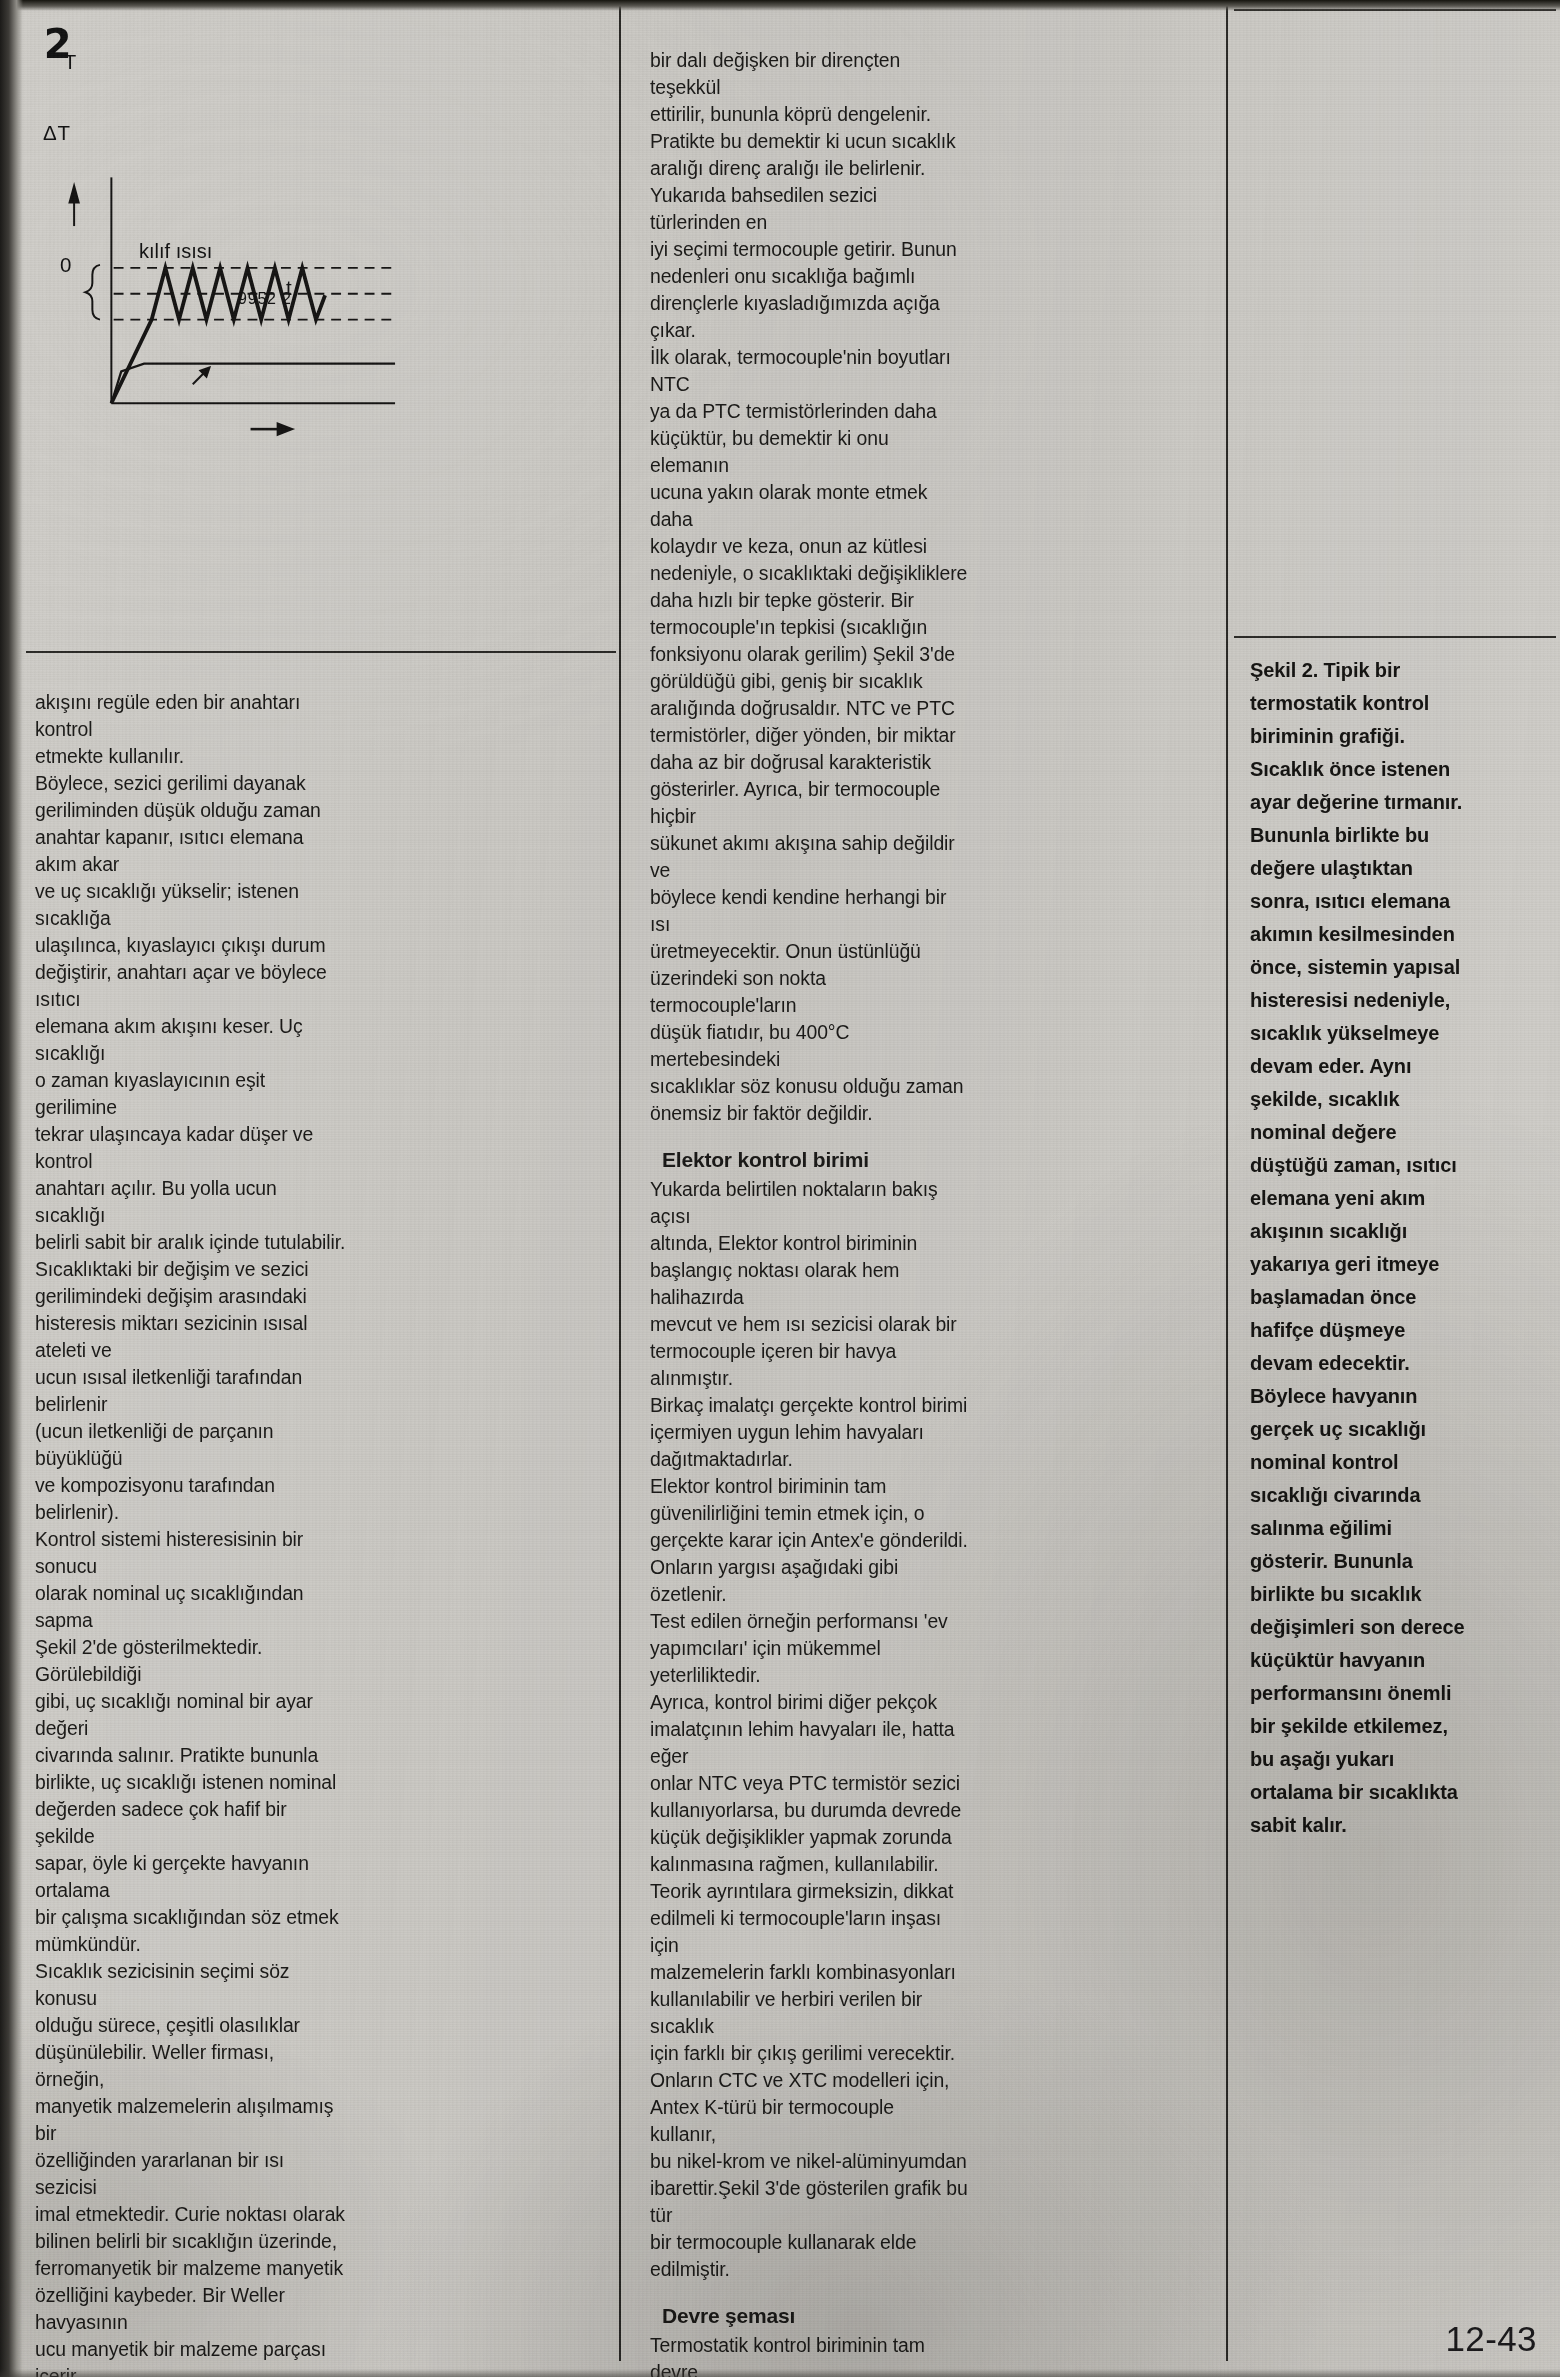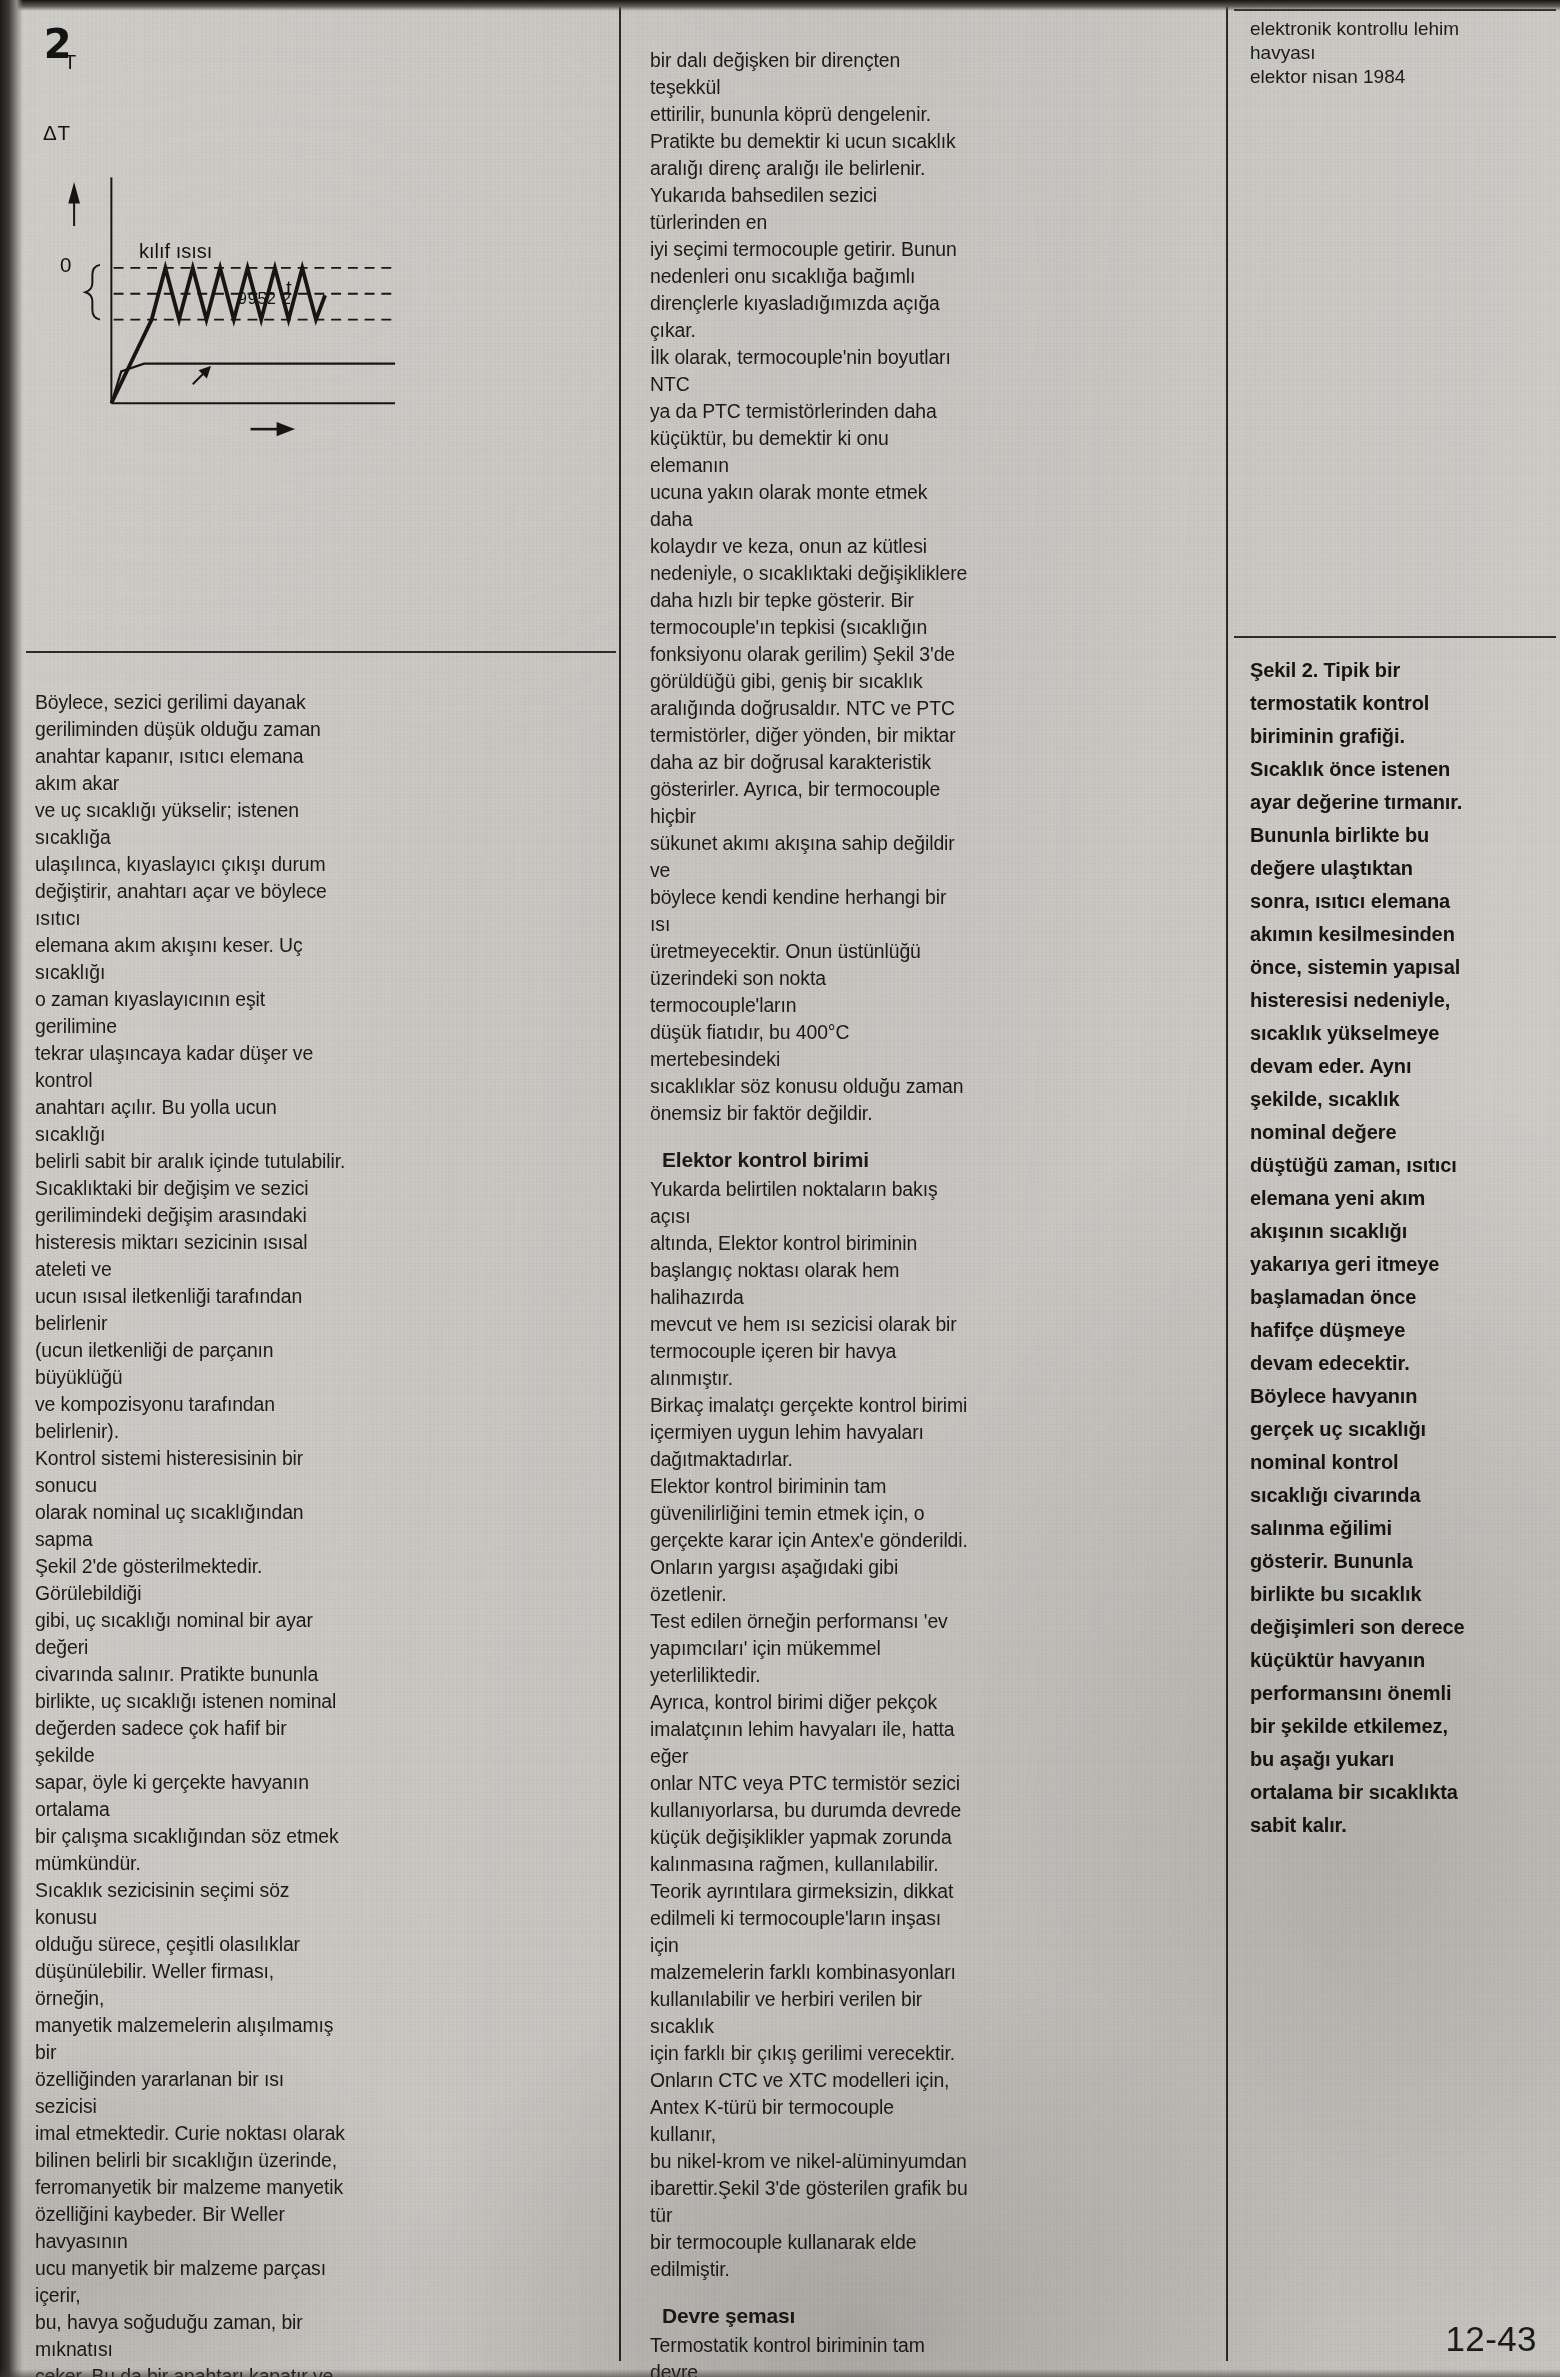--- a/index.html
+++ b/index.html
@@ -162,23 +162,20 @@
 <body>
 
 <div class="page">
 
   <div class="rule-v" style="left:619px; top:6px; height:2355px;"></div>
   <div class="rule-v" style="left:1226px; top:6px; height:2355px;"></div>
   <div class="rule-h" style="left:26px; top:651px; width:590px;"></div>
   <div class="rule-h" style="left:1234px; top:636px; width:322px;"></div>
   <div class="rule-h" style="left:1234px; top:9px; width:322px;"></div>
 
-  <div class="header-note">elektronik kontrollu lehim
-havyası
-elektor nisan 1984</div>
 
   <div class="figure">
     <div class="fig-num">2</div>
 
     <svg width="578" height="608" viewBox="0 0 760 420" style="position:absolute; left:0; top:0;">
 
       <g stroke="#141312" stroke-width="2.6" fill="#141312">
         <line x1="58" y1="97" x2="58" y2="55"></line>
         <polygon points="58,44 52,66 64,66"></polygon>
       </g>
@@ -212,21 +209,22 @@
     </svg>
 
     <div class="fig-label lbl-T">T</div>
     <div class="fig-label lbl-dT">ΔT</div>
     <div class="fig-label lbl-zero">0</div>
     <div class="fig-label lbl-kilif">kılıf ısısı</div>
     <div class="fig-label lbl-t">t</div>
     <div class="fig-label lbl-code">9952  2</div>
   </div>
 
-  <div class="col colA" id="col-left"><p class="para">Böylece, sezici gerilimi dayanak
+  <div class="col colA" id="col-left"><p class="para">akışını regüle eden bir anahtarı kontrol
+etmekte kullanılır.</p><p class="para">Böylece, sezici gerilimi dayanak
 geriliminden düşük olduğu zaman
 anahtar kapanır, ısıtıcı elemana akım akar
 ve uç sıcaklığı yükselir; istenen sıcaklığa
 ulaşılınca, kıyaslayıcı çıkışı durum
 değiştirir, anahtarı açar ve böylece ısıtıcı
 elemana akım akışını keser. Uç sıcaklığı
 o zaman kıyaslayıcının eşit gerilimine
 tekrar ulaşıncaya kadar düşer ve kontrol
 anahtarı açılır. Bu yolla ucun sıcaklığı
 belirli sabit bir aralık içinde tutulabilir.

